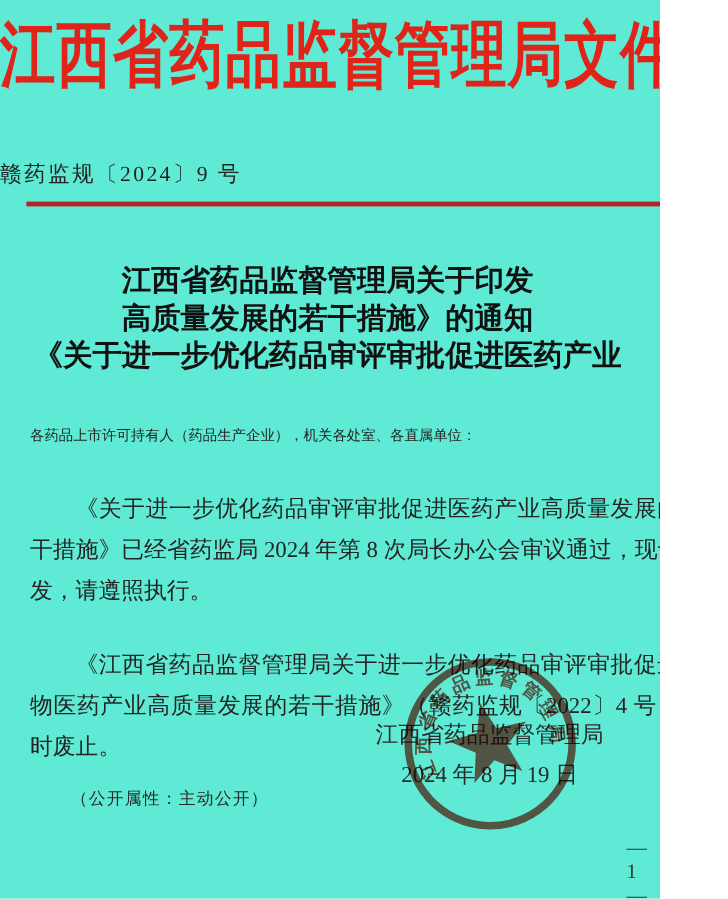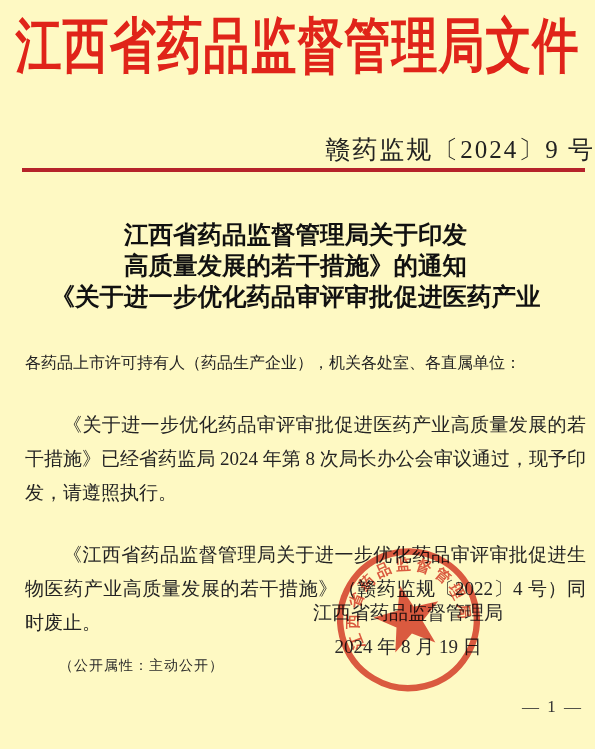--- a/index.html
+++ b/index.html
@@ -1,21 +1,21 @@
 <!DOCTYPE html>
 <html><head>
 <meta charset="utf-8">
 <style>
   * { margin: 0; padding: 0; box-sizing: border-box; }
   html, body { background: #ffffff; }
   .page {
     position: relative;
-    width: 595px;
+    width: 550px;
     height: 749px;
-    background: #fef9c3;
+    background: #5eead4;
     font-family: "Liberation Serif", "DejaVu Serif", serif;
     color: #1c1c1c;
     overflow: hidden;
   }
 
   
   .org-title {
     position: absolute;
     top: 6px; left: 0; right: 0;
     text-align: center;
@@ -23,22 +23,22 @@
     font-weight: bold;
     letter-spacing: 1px;
     color: #e02419;
     white-space: nowrap;
     transform: scaleY(1.3);
     transform-origin: top center;
   }
   .doc-number {
     position: absolute;
     top: 133px; left: 0; right: 0;
-    text-align: right;
-    font-size: 25px;
+    text-align: left;
+    font-size: 18px;
     letter-spacing: 2px;
     color: #222;
   }
   .red-divider {
     position: absolute;
     top: 168px; left: 22px;
     width: 563px; height: 4px;
     background: #b5232a;
   }
 
@@ -58,21 +58,21 @@
   .body-text {
     position: absolute;
     top: 346px; left: 25px;
     width: 561px;
     font-size: 19px;
     line-height: 34px;
     text-align: justify;
     color: #242424;
   }
   .body-text .salutation {
-    font-size: 16px;
+    font-size: 12px;
     white-space: nowrap;
   }
   .body-text .para { text-indent: 2em; margin-top: 28px; }
 
   
   .signature {
     position: absolute;
     left: 310px; top: 596px;
     width: 196px;
     text-align: center;

